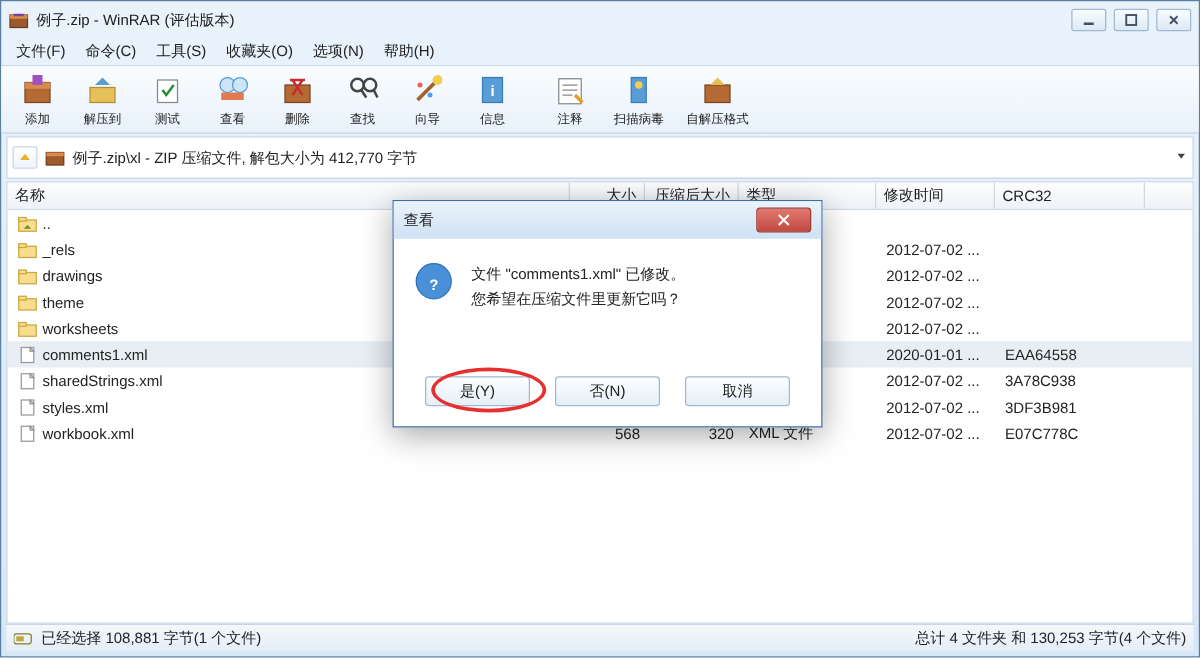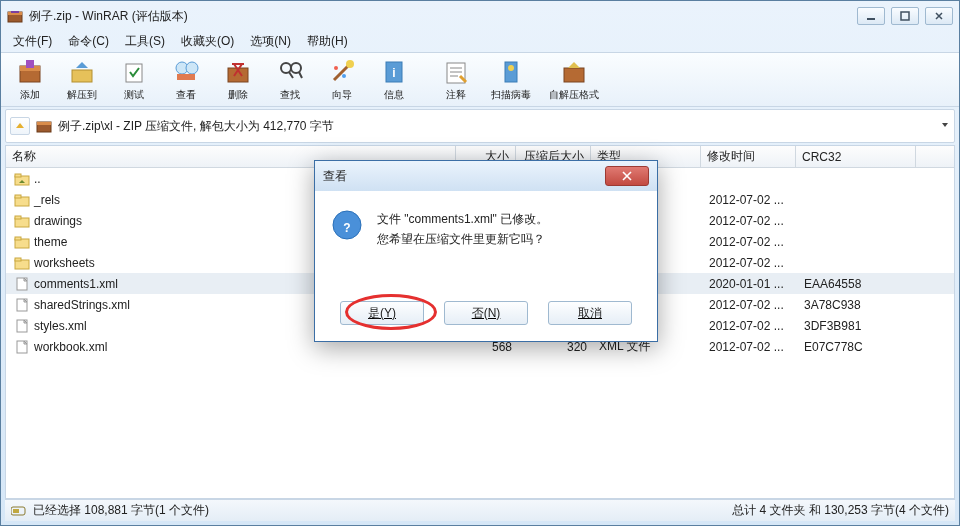--- a/index.html
+++ b/index.html
@@ -125,21 +125,20 @@
 .dlg-body {
   flex:1; display:flex; padding: 18px 16px 6px 16px; gap: 14px;
 }
 .dlg-qicon {
   width: 32px; height: 32px; flex-shrink: 0;
 }
 .dlg-msg { color:#222; line-height: 1.7; }
 .dlg-actions {
   display:flex; justify-content: center; gap: 20px;
   padding: 8px 16px 16px 16px;
-  text-decoration: underline;
 }
 .dlg-btn {
   width: 84px; height: 24px;
   border: 1px solid #9fb9d0; border-radius: 3px;
   background: linear-gradient(#fdfeff,#e6eef6);
   display:flex; align-items:center; justify-content:center;
   color:#222;
 }
 .highlight-ring {
   position: absolute;

